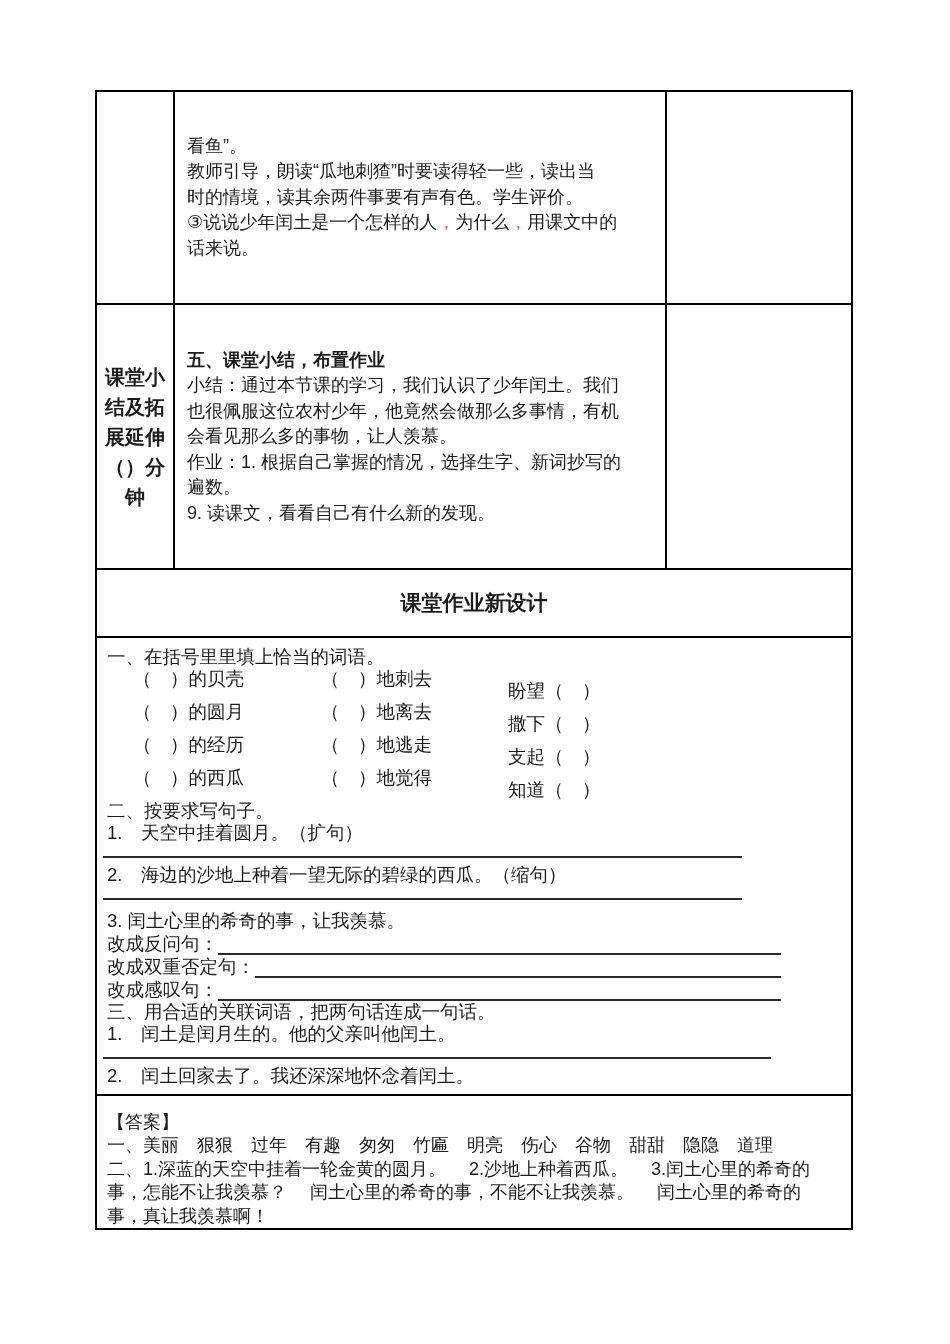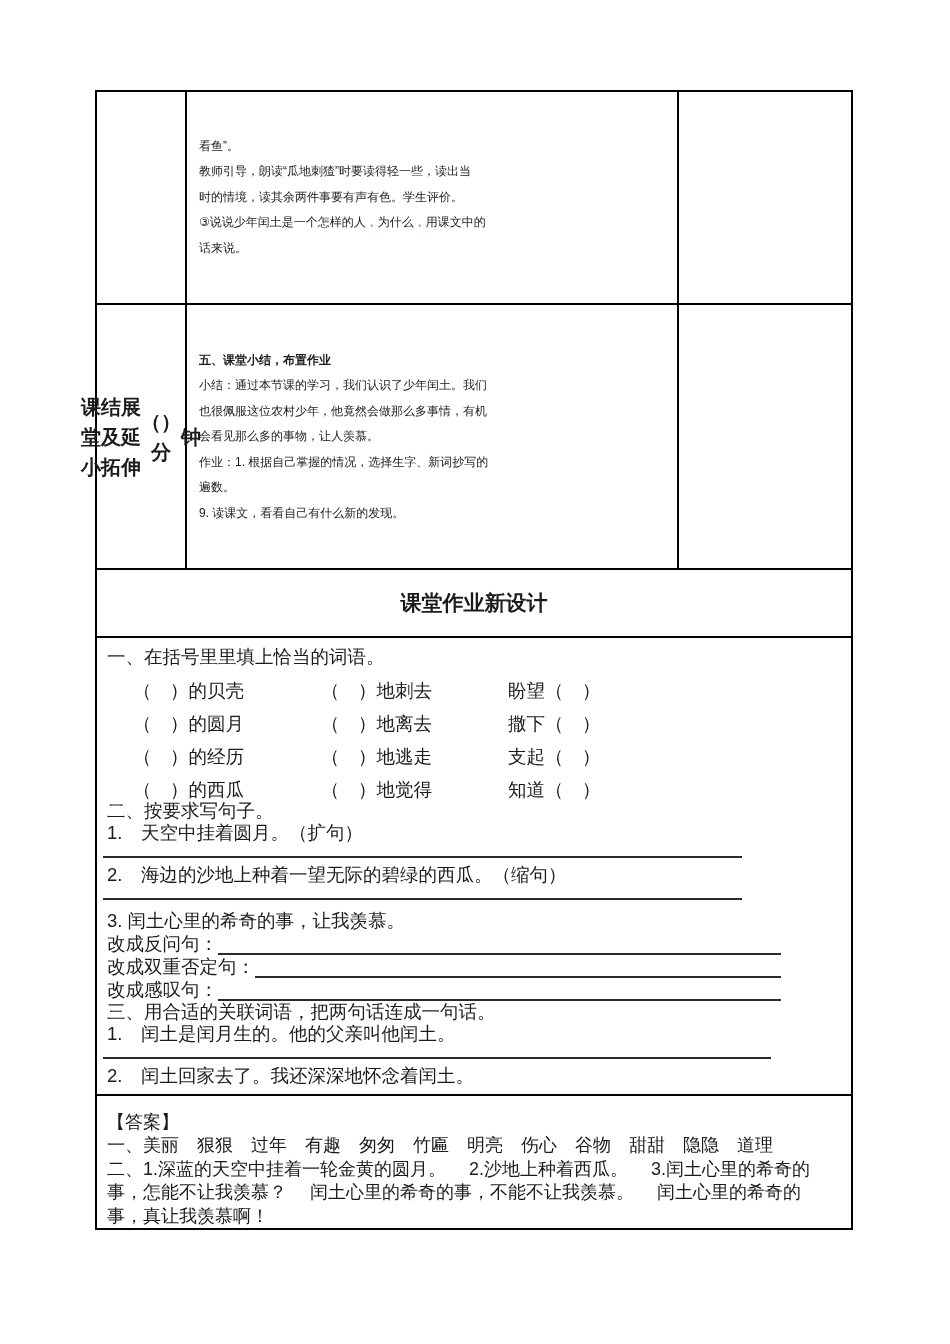--- a/index.html
+++ b/index.html
@@ -3,37 +3,37 @@
 <meta charset="utf-8">
 <style>
   html,body{margin:0;padding:0;background:#ffffff;}
   body{width:950px;height:1344px;position:relative;overflow:hidden;
        font-family:"Liberation Sans","DejaVu Sans",sans-serif;color:#1b1b1b;}
   .doc-table{position:absolute;left:95px;top:90px;width:758px;height:1140px;
              border:2px solid #000;box-sizing:border-box;display:flex;flex-direction:column;background:#fff;}
   .trow{display:flex;box-sizing:border-box;border-bottom:2px solid #000;}
   .trow:last-child{border-bottom:none;}
   .cell{box-sizing:border-box;}
-  .cell.side{width:90px;border-right:2px solid #000;display:flex;flex-direction:row;
+  .cell.side{width:78px;border-right:2px solid #000;display:flex;flex-direction:column;
              justify-content:center;align-items:center;text-align:center;}
   .cell.main{width:492px;border-right:2px solid #000;display:flex;flex-direction:column;
              justify-content:center;padding:0 12px;}
   .cell.rightcol{flex:1;}
   .row1{height:223px;}
   .row2{height:277px;}
   .rowhead{height:70px;align-items:center;justify-content:center;}
   .rowex{height:458px;}
   .rowans{flex:1;}
-  .bodytext{font-size:12px;line-height:25.5px;}
+  .bodytext{font-size:18px;line-height:25.5px;}
   .boldline{font-weight:bold;}
   .sidehead{font-weight:bold;font-size:20px;line-height:30px;}
   .docheading{width:100%;text-align:center;font-weight:bold;font-size:21px;}
   .excell{flex-direction:column;display:flex;padding:8px 8px 16px 10px;font-size:18.5px;overflow:hidden;}
   .exline{line-height:22px;}
-  .wordrow{line-height:21px;padding-left:26px;display:flex;align-items:flex-end;}
+  .wordrow{line-height:21px;padding-left:26px;display:flex;}
   .wcol-a{display:inline-block;width:188px;}
   .wcol-b{display:inline-block;width:187px;}
   .wcol-c{display:inline-block;margin-top:12px;}
   .blank{height:16px;border-bottom:2px solid #2a2a2a;margin:12px 0 6px -4px;}
   .blank.w1{width:639px;}
   .blank.w2{width:668px;}
   .subline{display:flex;line-height:23px;align-items:flex-end;}
   .subline .fillline{flex:1;border-bottom:2px solid #2a2a2a;height:20px;margin-right:62px;}
   .anscell{flex-direction:column;display:flex;padding:15px 8px 0 10px;font-size:18px;line-height:23.5px;}
   .magenta{color:#dd3bc8;}

